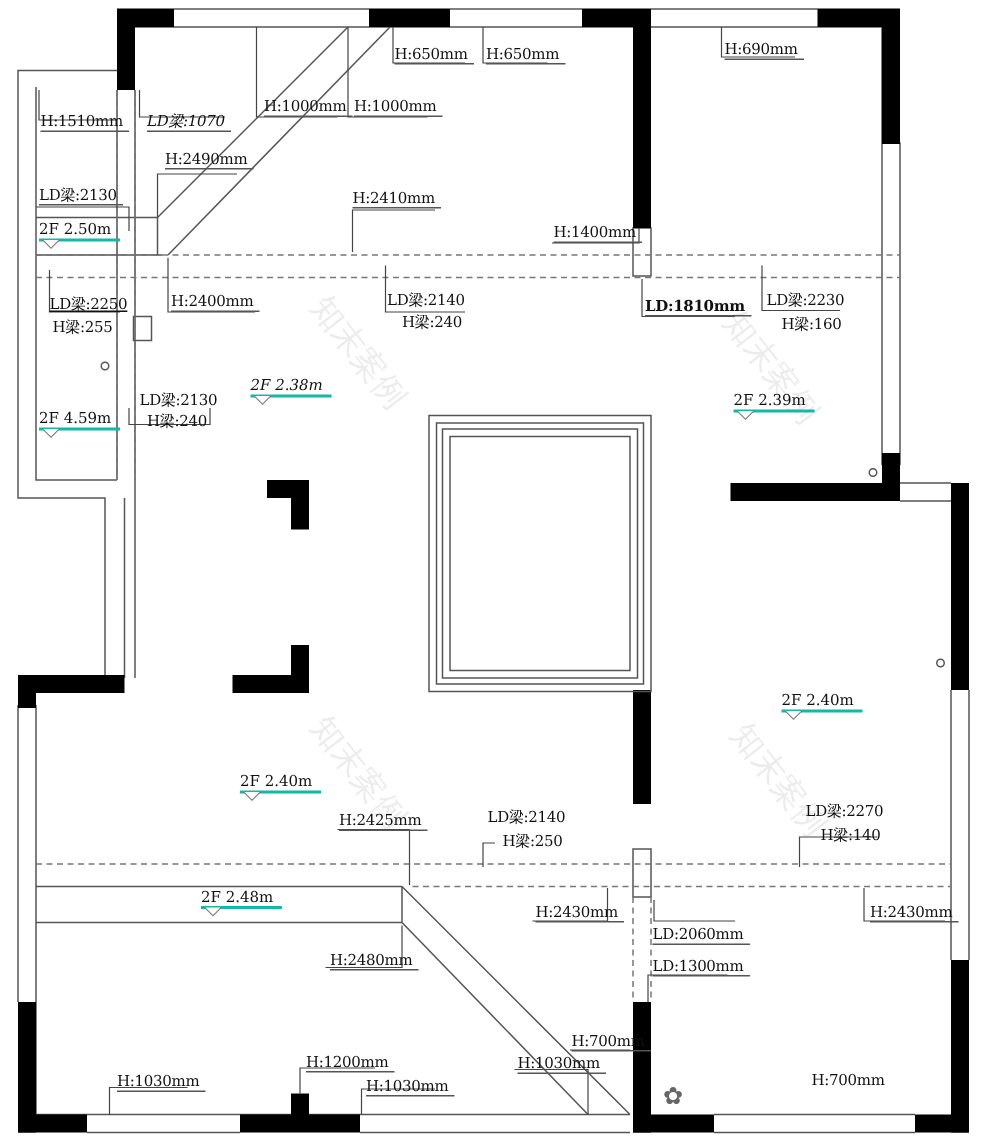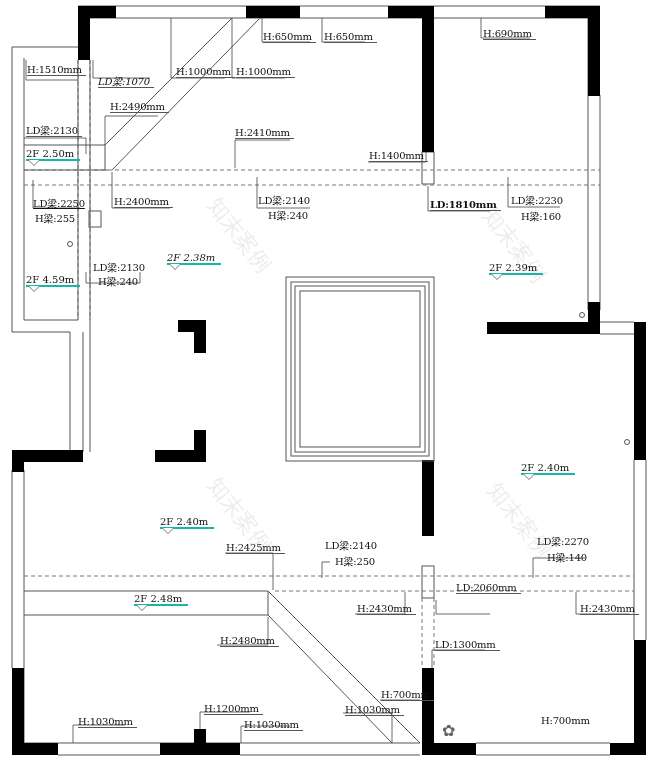--- a/index.html
+++ b/index.html
@@ -160,21 +160,21 @@
 </svg>
 
 <div class="wm" style="left:195px;top:220px;">知末案例</div>
 <div class="wm" style="left:470px;top:230px;">知末案例</div>
 <div class="wm" style="left:195px;top:500px;">知末案例</div>
 <div class="wm" style="left:475px;top:505px;">知末案例</div>
 
 <div class="lbl u" style="left:263px;top:31px;">H:650mm</div>
 <div class="lbl u" style="left:324px;top:31px;">H:650mm</div>
 <div class="lbl u" style="left:483px;top:28px;">H:690mm</div>
-<div class="lbl u" style="left:27px;top:64px;">H:1510mm</div>
+<div class="lbl u" style="left:27px;top:76px;">H:1510mm</div>
 <div class="lbl u" style="left:98px;top:76px;font-style:italic;">LD梁:1070</div>
 <div class="lbl u" style="left:176px;top:66px;">H:1000mm</div>
 <div class="lbl u" style="left:236px;top:66px;">H:1000mm</div>
 <div class="lbl u" style="left:110px;top:101px;">H:2490mm</div>
 <div class="lbl u" style="left:235px;top:127px;">H:2410mm</div>
 <div class="lbl u" style="left:26px;top:125px;">LD梁:2130</div>
 <div class="lbl u" style="left:369px;top:150px;">H:1400mm</div>
 <div class="lbl u" style="left:114px;top:196px;">H:2400mm</div>
 <div class="lbl" style="left:33px;top:198px;text-decoration:underline;">LD梁:2250</div>
 <div class="lbl" style="left:35px;top:213px;">H梁:255</div>
@@ -184,21 +184,21 @@
 <div class="lbl" style="left:511px;top:195px;">LD梁:2230</div>
 <div class="lbl" style="left:521px;top:211px;">H梁:160</div>
 <div class="lbl" style="left:93px;top:262px;">LD梁:2130</div>
 <div class="lbl" style="left:98px;top:276px;">H梁:240</div>
 <div class="lbl u" style="left:226px;top:542px;">H:2425mm</div>
 <div class="lbl" style="left:325px;top:540px;">LD梁:2140</div>
 <div class="lbl" style="left:335px;top:556px;">H梁:250</div>
 <div class="lbl" style="left:537px;top:536px;">LD梁:2270</div>
 <div class="lbl" style="left:547px;top:552px;">H梁:140</div>
 <div class="lbl u" style="left:357px;top:603px;">H:2430mm</div>
-<div class="lbl u" style="left:435px;top:582px;margin-left:21px;">LD:2060mm</div>
+<div class="lbl u" style="left:435px;top:618px;">LD:2060mm</div>
 <div class="lbl u" style="left:580px;top:603px;">H:2430mm</div>
 <div class="lbl u" style="left:220px;top:635px;">H:2480mm</div>
 <div class="lbl u" style="left:435px;top:639px;">LD:1300mm</div>
 <div class="lbl u" style="left:381px;top:689px;">H:700mm</div>
 <div class="lbl u" style="left:204px;top:703px;">H:1200mm</div>
 <div class="lbl u" style="left:78px;top:716px;">H:1030mm</div>
 <div class="lbl u" style="left:244px;top:719px;">H:1030mm</div>
 <div class="lbl u" style="left:345px;top:704px;">H:1030mm</div>
 <div class="lbl" style="left:541px;top:715px;">H:700mm</div>
 

